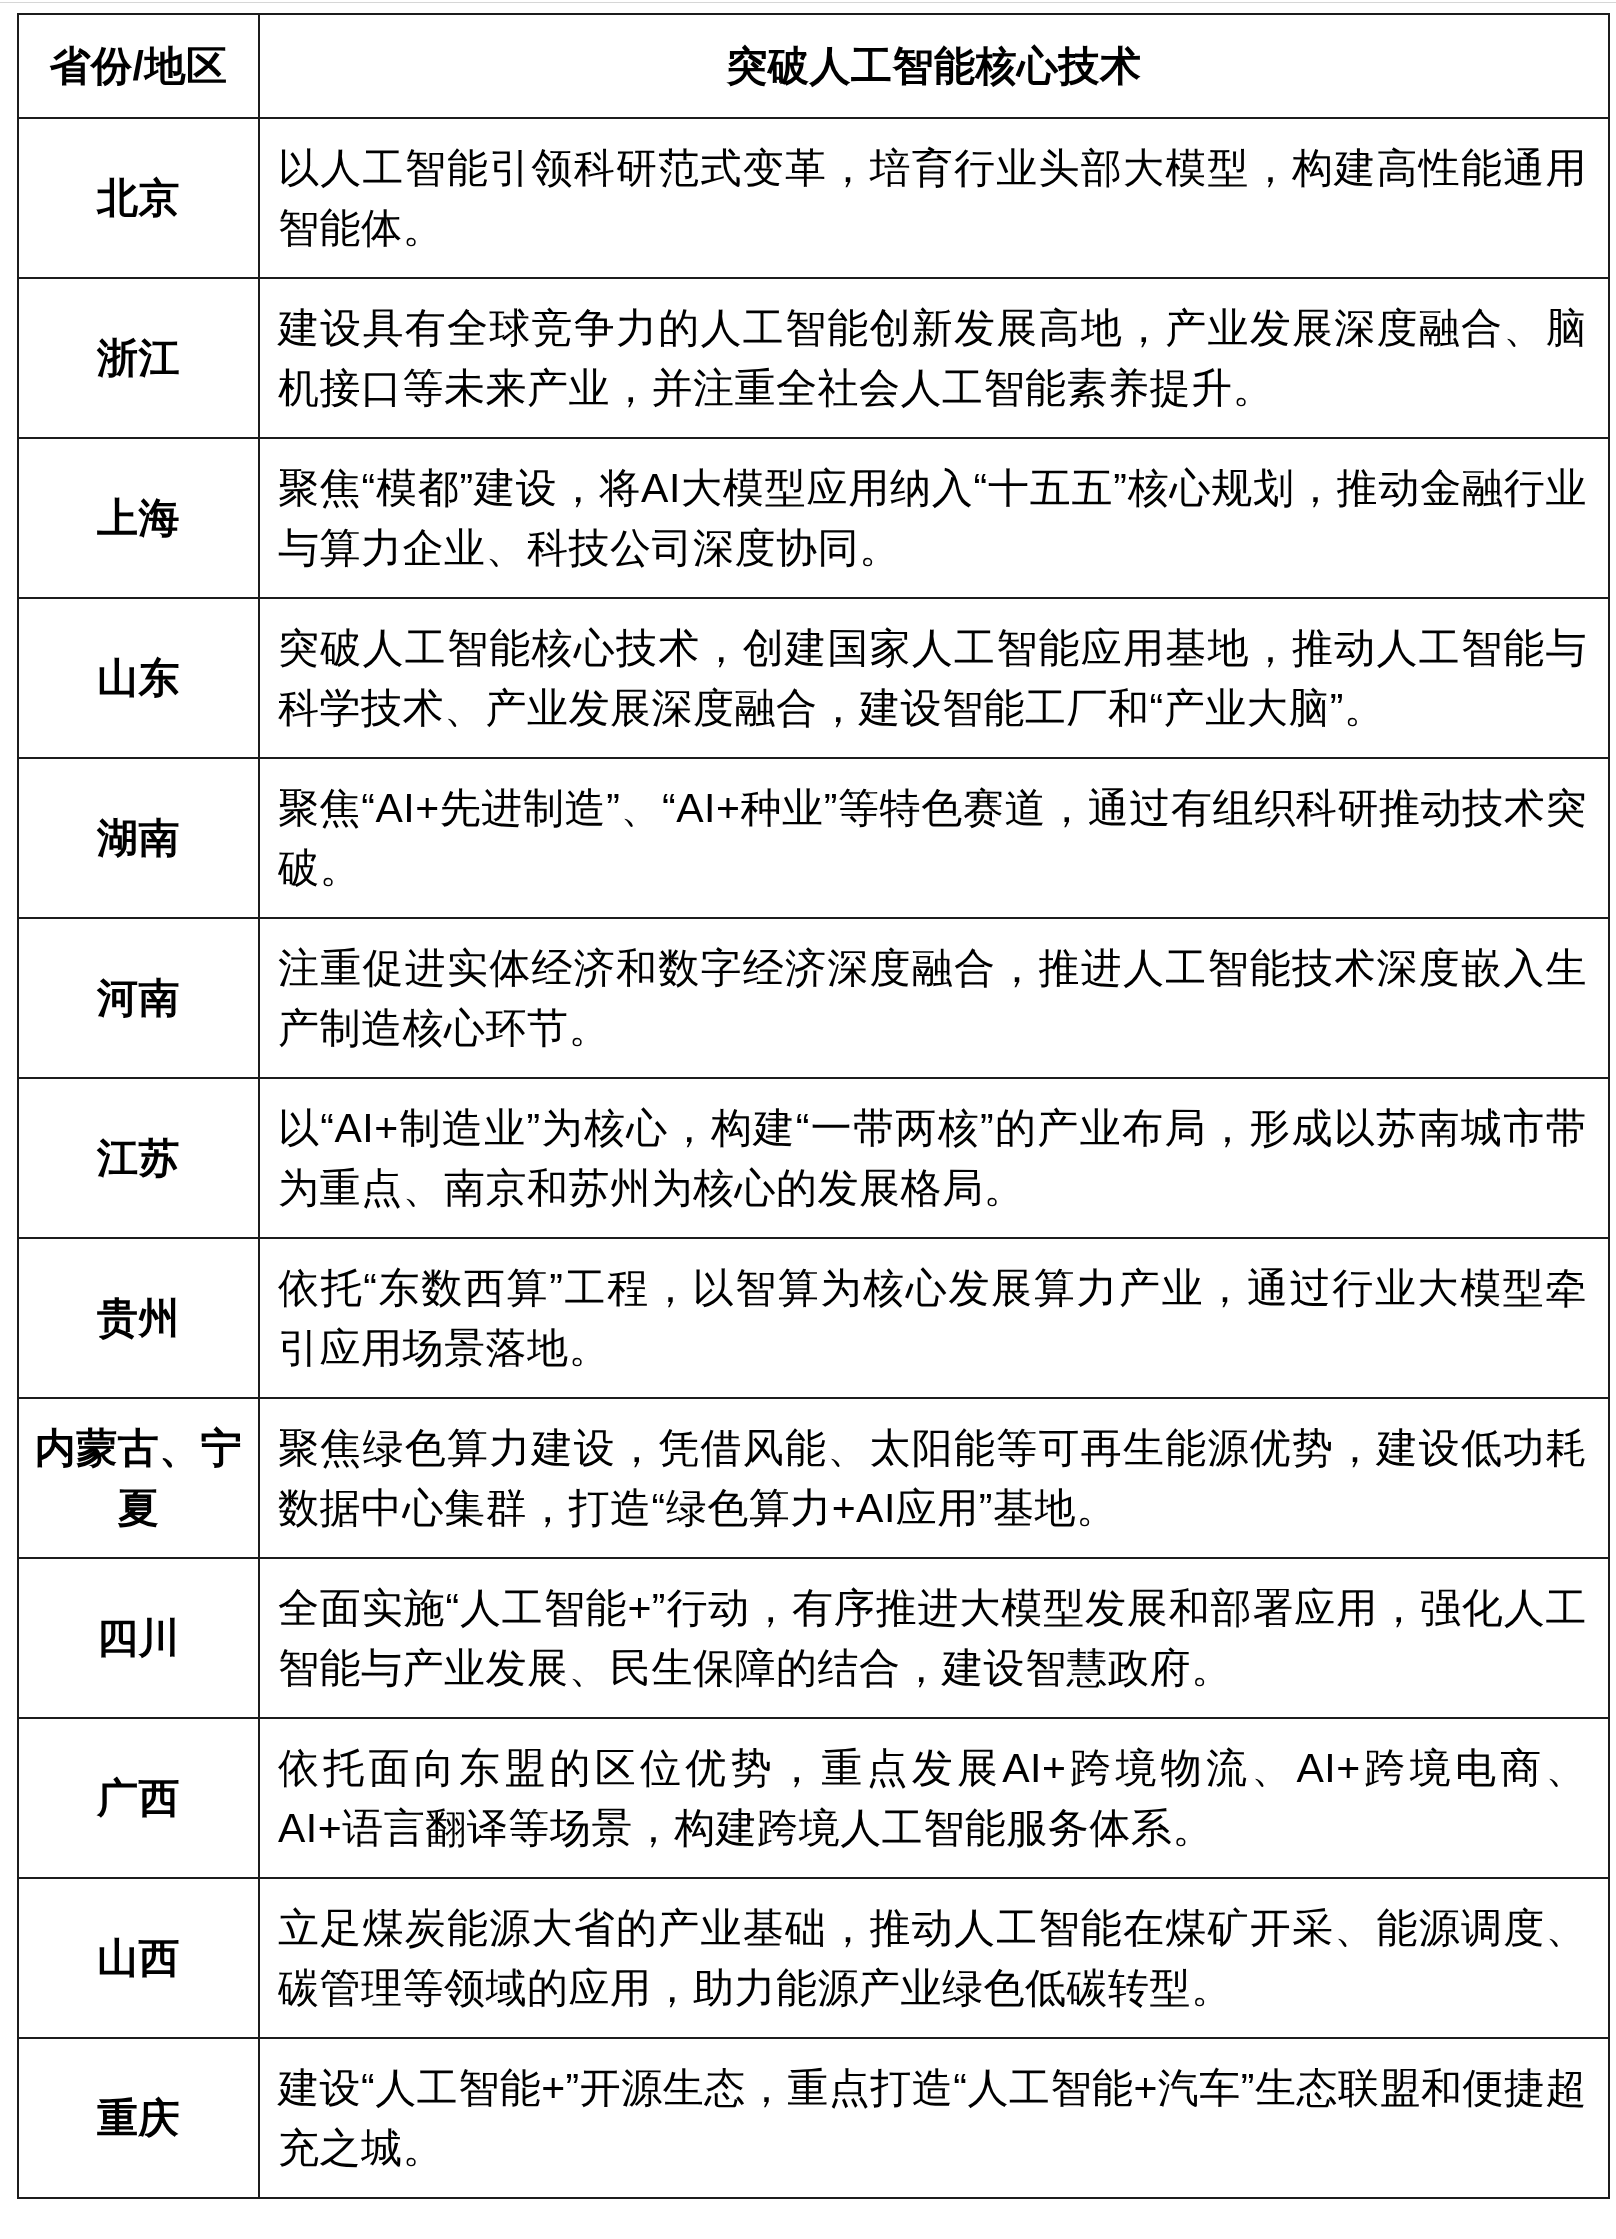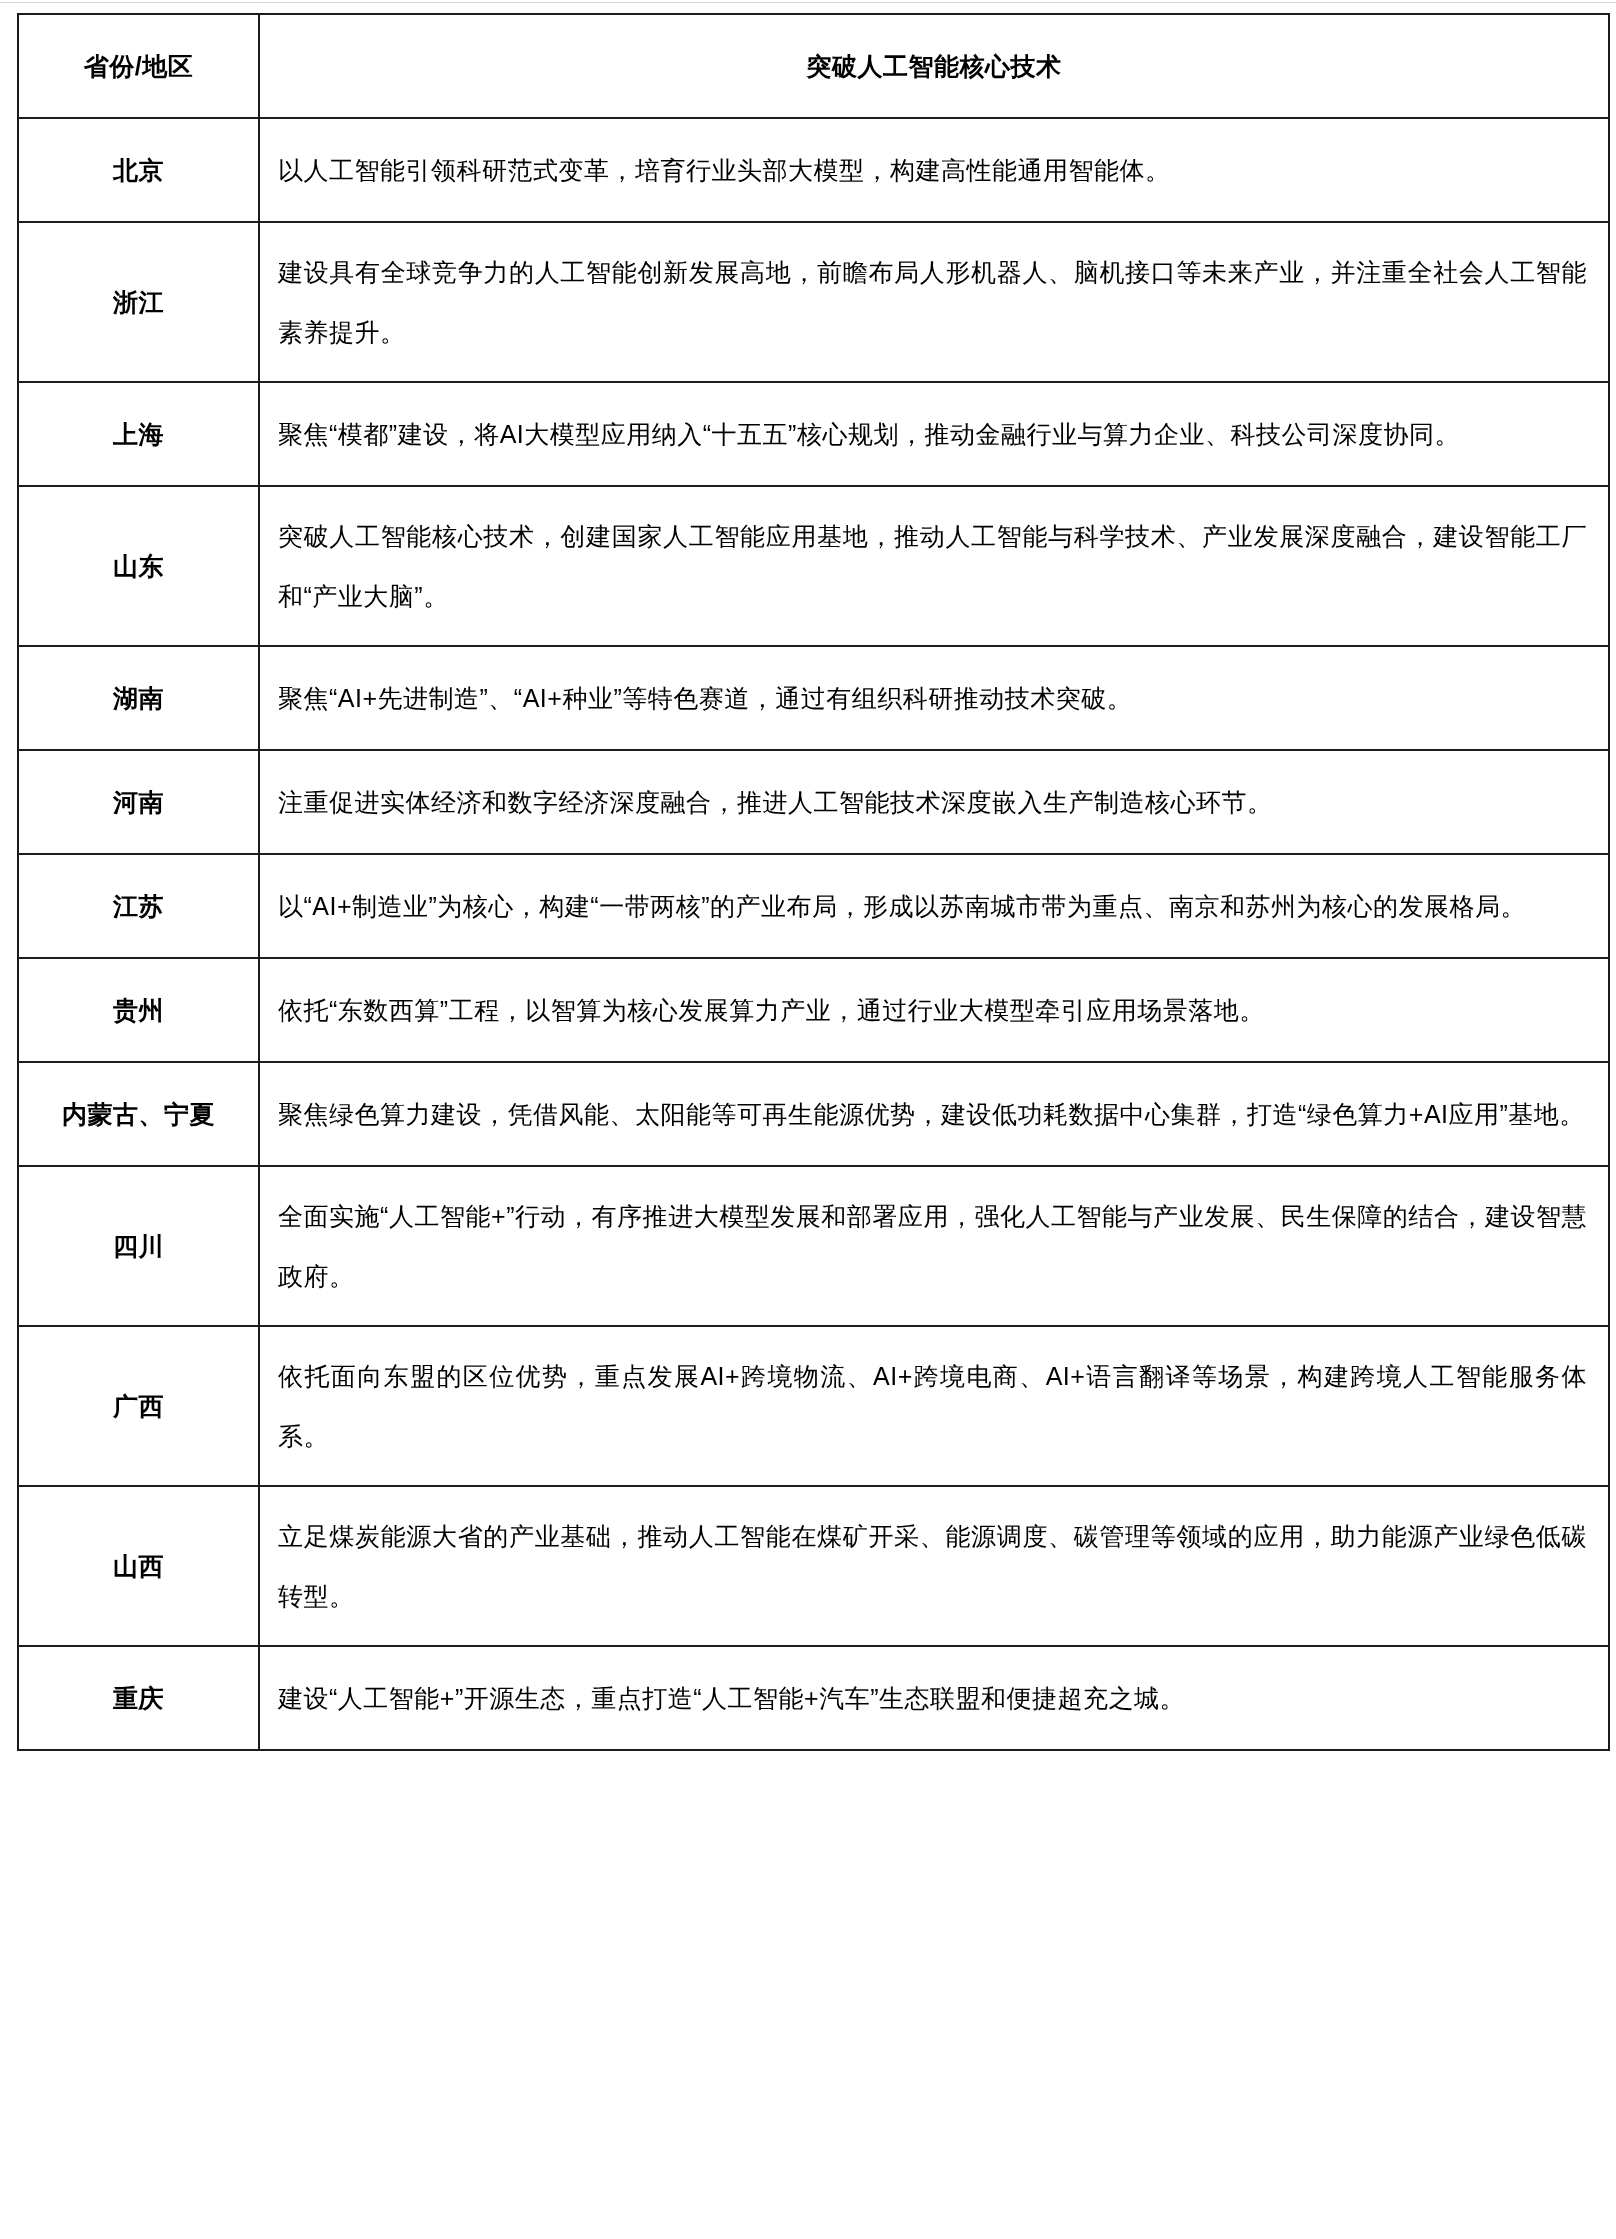--- a/index.html
+++ b/index.html
@@ -28,21 +28,21 @@
     left: 17px;
     top: 13px;
     width: 1591px;
     border-collapse: collapse;
     table-layout: fixed;
   }
   .province-table th,
   .province-table td {
     border: 2px solid #1c1c1c;
     vertical-align: middle;
-    font-size: 25px;
+    font-size: 41px;
     line-height: 60px;
     letter-spacing: 0.5px;
   }
   .province-table thead th {
     height: 100px;
     font-weight: bold;
     text-align: center;
   }
   .province-table td.region-cell {
     height: 98px;
@@ -75,21 +75,21 @@
   </thead>
   <tbody>
 
       <tr>
         <td class="region-cell">北京</td>
         <td class="feature-cell">以人工智能引领科研范式变革，培育行业头部大模型，构建高性能通用智能体。</td>
       </tr>
 
       <tr>
         <td class="region-cell">浙江</td>
-        <td class="feature-cell">建设具有全球竞争力的人工智能创新发展高地，前瞻布局人形机器人、脑机接口等未来产业，并注重全社会人工智能素养提升。</td>
+        <td class="feature-cell">建设具有全球竞争力的人工智能创新发展高地，产业发展深度融合、脑机接口等未来产业，并注重全社会人工智能素养提升。</td>
       </tr>
 
 
       <tr>
         <td class="region-cell">上海</td>
         <td class="feature-cell">聚焦“模都”建设，将AI大模型应用纳入“十五五”核心规划，推动金融行业与算力企业、科技公司深度协同。</td>
       </tr>
 
       <tr>
         <td class="region-cell">山东</td>

